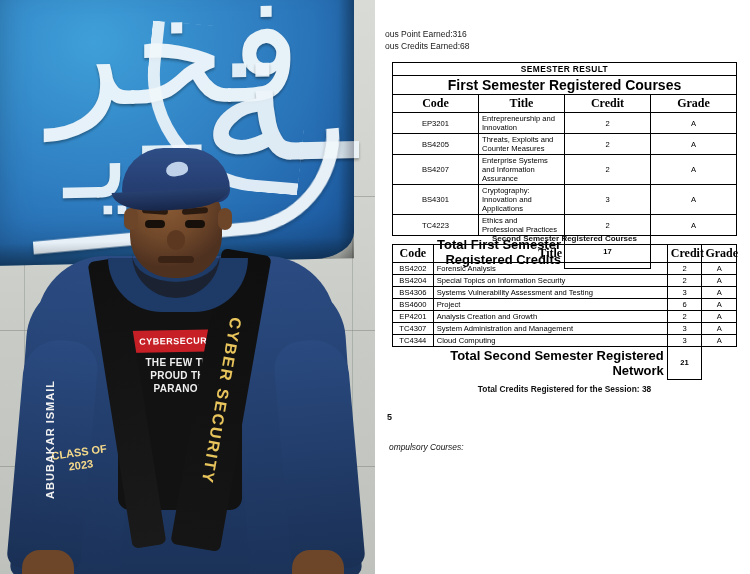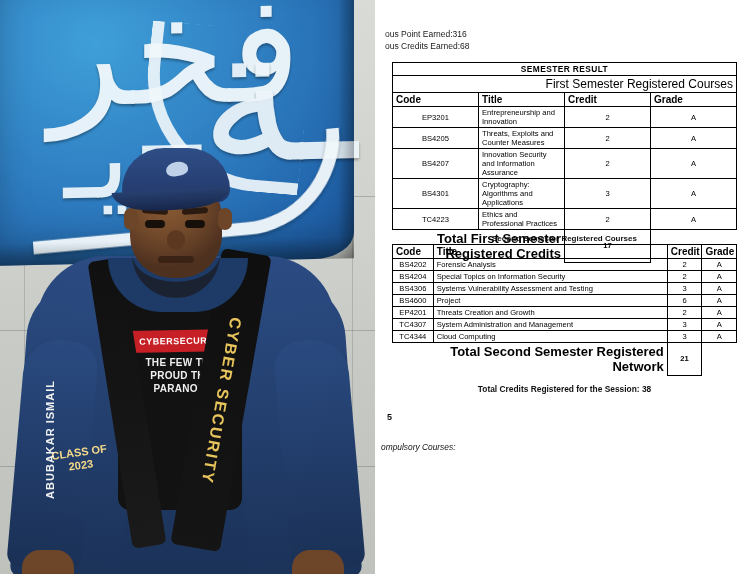--- a/index.html
+++ b/index.html
@@ -311,31 +311,32 @@
     box-sizing: border-box;
   }
   .t-banner td {
     text-align: center;
     font-weight: bold;
     font-size: 8.4px;
     letter-spacing: .4px;
     height: 14px;
   }
   .t-sub td {
-    text-align: right;
-    font-weight: normal;
-    font-size: 12px;
+    text-align: center;
+    font-weight: bold;
+    font-size: 14px;
     border-left: none;
     border-right: none;
     border-top: none;
   }
   .t-head td {
-    text-align: left;
-    font-weight: bold;
-    font-size: 10px;
+    text-align: center;
+    font-weight: bold;
+    font-size: 12px;
+    font-family: Liberation Serif, serif;
   }
   .c-code { width: 40px; text-align: center; }
   .c-title { width: 230px; text-align: left; }
   .c-credit { width: 34px; text-align: center; }
   .c-grade { width: 34px; text-align: center; }
   .total-row td.label {
     text-align: right;
     font-weight: bold;
     border: none;
     font-size: 13px;
@@ -466,27 +467,27 @@
         <td class="c-grade">A</td>
       </tr>
       <tr>
         <td class="c-code">BS4205</td>
         <td class="c-title">Threats, Exploits and Counter Measures</td>
         <td class="c-credit">2</td>
         <td class="c-grade">A</td>
       </tr>
       <tr>
         <td class="c-code">BS4207</td>
-        <td class="c-title">Innovation Security and Information Assurance</td>
+        <td class="c-title">Enterprise Systems and Information Assurance</td>
         <td class="c-credit">2</td>
         <td class="c-grade">A</td>
       </tr>
       <tr>
         <td class="c-code">BS4301</td>
-        <td class="c-title">Cryptography: Algorithms and Applications</td>
+        <td class="c-title">Cryptography: Innovation and Applications</td>
         <td class="c-credit">3</td>
         <td class="c-grade">A</td>
       </tr>
       <tr>
         <td class="c-code">TC4223</td>
         <td class="c-title">Ethics and Professional Practices</td>
         <td class="c-credit">2</td>
         <td class="c-grade">A</td>
       </tr>
       <tr class="total-row">
@@ -526,21 +527,21 @@
         <td class="c-grade">A</td>
       </tr>
       <tr>
         <td class="c-code">BS4600</td>
         <td class="c-title">Project</td>
         <td class="c-credit">6</td>
         <td class="c-grade">A</td>
       </tr>
       <tr>
         <td class="c-code">EP4201</td>
-        <td class="c-title">Threats Creation and Growth</td>
+        <td class="c-title">Analysis Creation and Growth</td>
         <td class="c-credit">2</td>
         <td class="c-grade">A</td>
       </tr>
       <tr>
         <td class="c-code">TC4307</td>
         <td class="c-title">System Administration and Management</td>
         <td class="c-credit">3</td>
         <td class="c-grade">A</td>
       </tr>
       <tr>
@@ -554,17 +555,17 @@
         <td class="val">21</td>
         <td class="blank"></td>
       </tr>
     </tbody>
       </table>
 
     <div class="total-session" style="top:356px;">Total Credits Registered for the Session: 38</div>
 
     <div class="stray-num" style="left:12px; top:384px;">5</div>
 
-    <div class="compulsory" style="left:6px; top:414px;">ompulsory Courses:</div>
+    <div class="compulsory" style="left:14px; top:414px;">ompulsory Courses:</div>
 
     <div class="end-note" style="left:140px; top:577px;">End of Sessional Result</div>
   </div>
 </div>
 
 </body></html>

